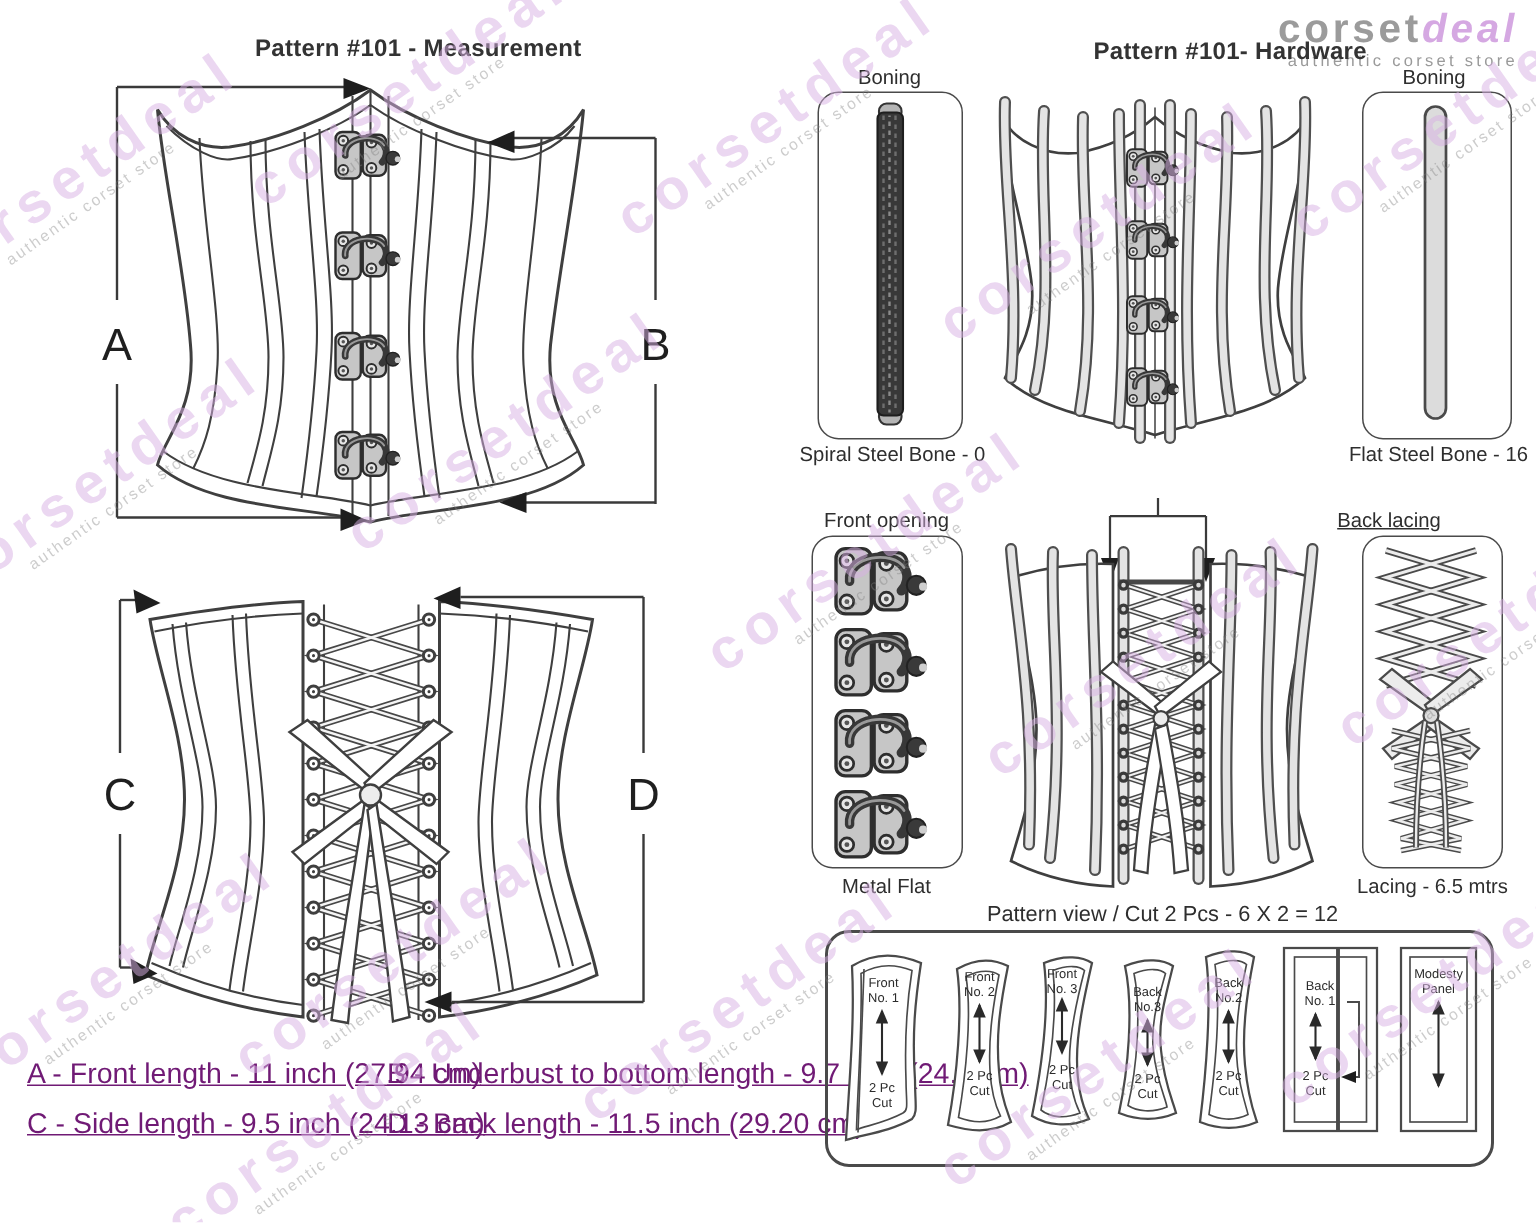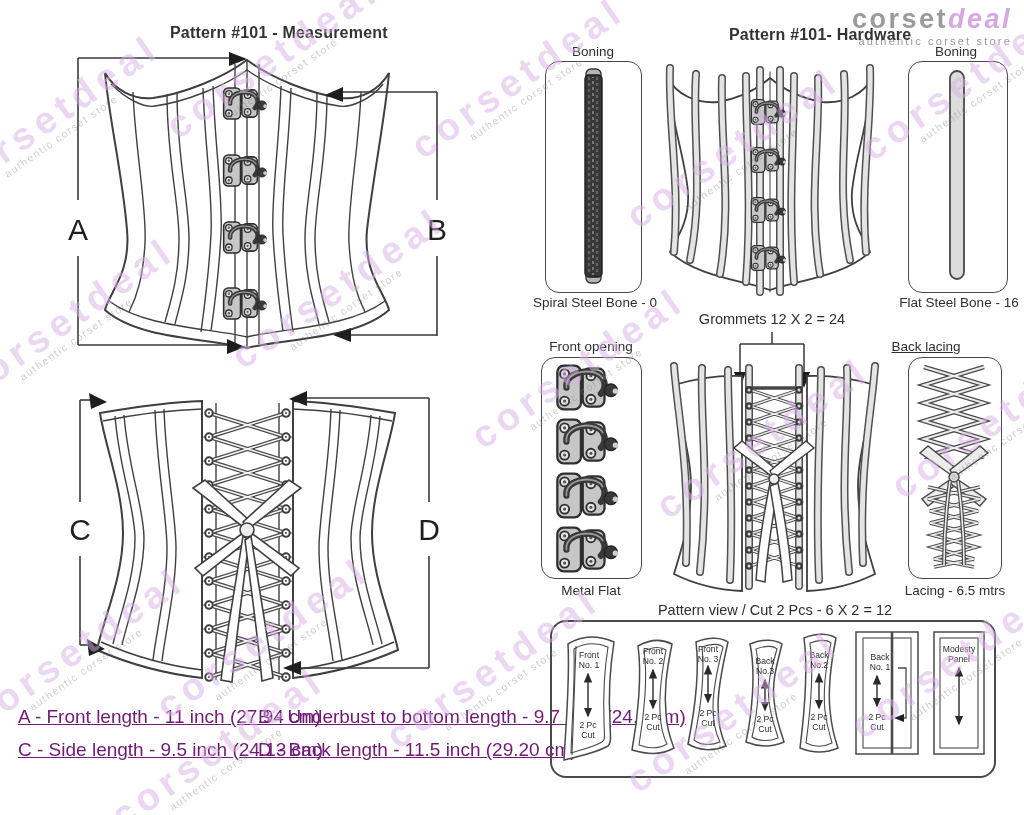--- a/index.html
+++ b/index.html
@@ -235,21 +235,20 @@
       <path d="M 122,20 L 122,240" stroke="#3f3f3f" stroke-width="1"></path>
     </g>
     <g>
       <use href="#claspSym" width="42" height="28" transform="translate(101,46)"></use>
       <use href="#claspSym" width="42" height="28" transform="translate(101,94)"></use>
       <use href="#claspSym" width="42" height="28" transform="translate(101,144)"></use>
       <use href="#claspSym" width="42" height="28" transform="translate(101,192)"></use>
     </g>
   </svg>
 
-  <div class="abs cap z1" style="left:660px;top:311px;width:224px;font-size:14.5px;">Grommets 12 X 2 = 24</div>
 
   <svg class="z1" style="left:648px;top:328px;" width="258" height="278" viewBox="0 0 258 278">
     <g stroke="#3a3a3a" stroke-width="1.5" fill="none">
       <path d="M 124,4 L 124,16"></path>
         <path d="M 92,16 L 156,16"></path>
         <path d="M 92,16 L 92,48"></path>
         <path d="M 156,16 L 156,48"></path>
       <polygon points="86,44 92,60 98,44" fill="#1e1e1e" stroke="none"></polygon>
       <polygon points="150,44 156,60 162,44" fill="#1e1e1e" stroke="none"></polygon>
     </g>

